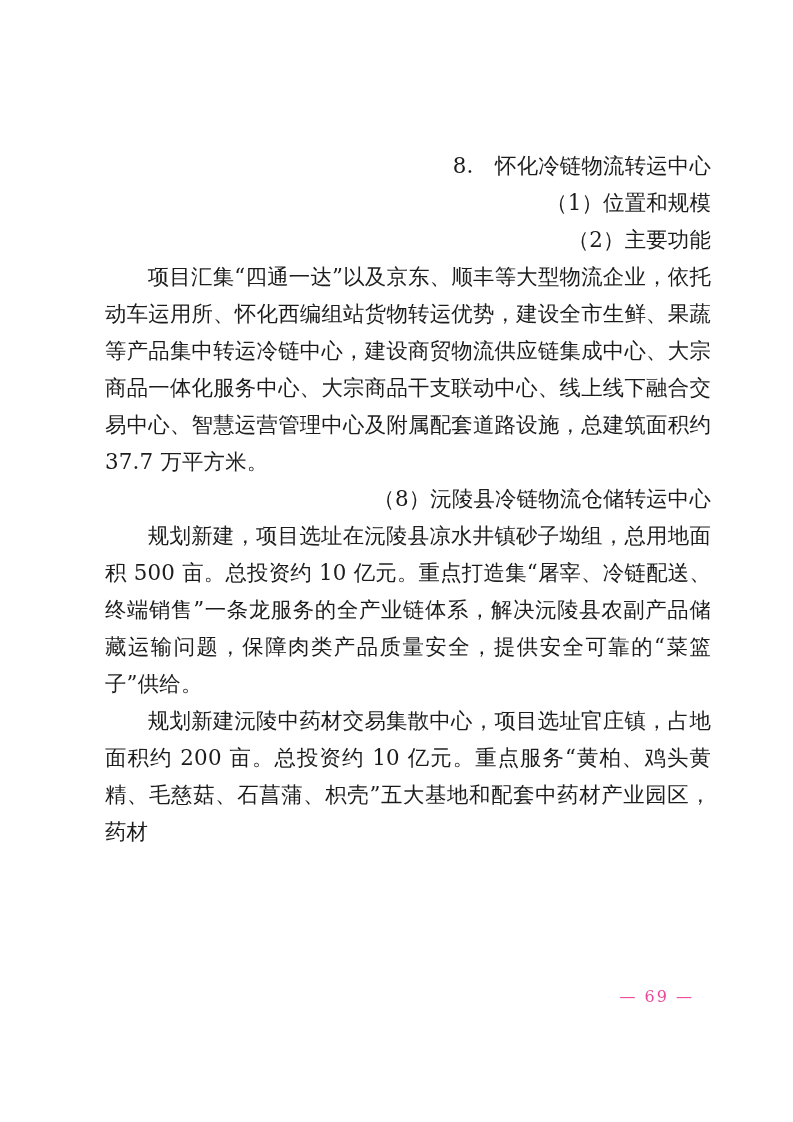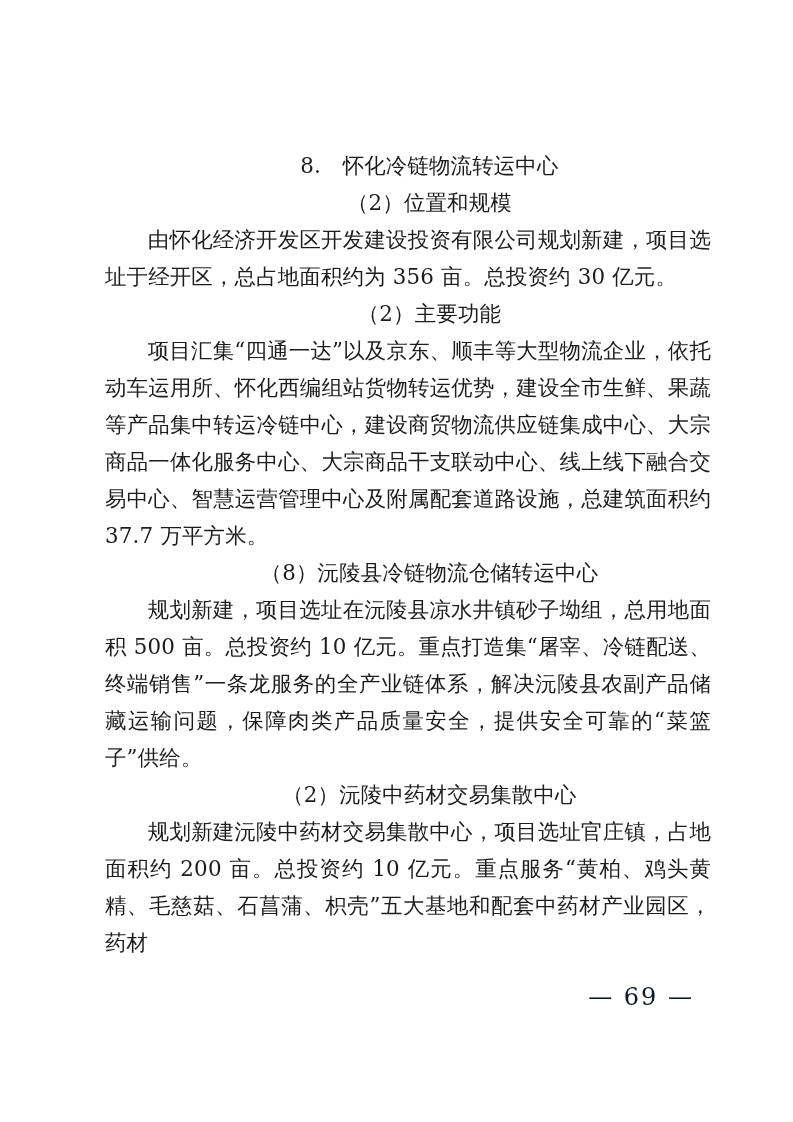--- a/index.html
+++ b/index.html
@@ -21,43 +21,41 @@
   }
   .block {
     font-size: 21.4px;
     line-height: 37px;
     text-indent: 2em;
     text-align: justify;
     text-justify: inter-character;
     letter-spacing: 0.2px;
   }
   .block.heading, .block.subheading {
-    text-align: center;
+    text-align: right;
   }
   .page-footer {
     position: absolute;
     top: 984px;
     right: 99px;
-    font-size: 24px;
+    font-size: 16px;
     line-height: 26px;
-    color: #0f172a;
+    color: #ec4899;
     letter-spacing: 2px;
   }
 </style>
 </head>
 <body>
 
 <div class="page">
   <main class="content">
       <p class="block heading">8.　怀化冷链物流转运中心</p>
-      <p class="block subheading">（2）位置和规模</p>
-      <p class="block paragraph">由怀化经济开发区开发建设投资有限公司规划新建，项目选址于经开区，总占地面积约为 356 亩。总投资约 30 亿元。</p>
+      <p class="block subheading">（1）位置和规模</p>
       <p class="block subheading">（2）主要功能</p>
       <p class="block paragraph">项目汇集“四通一达”以及京东、顺丰等大型物流企业，依托动车运用所、怀化西编组站货物转运优势，建设全市生鲜、果蔬等产品集中转运冷链中心，建设商贸物流供应链集成中心、大宗商品一体化服务中心、大宗商品干支联动中心、线上线下融合交易中心、智慧运营管理中心及附属配套道路设施，总建筑面积约 37.7 万平方米。</p>
       <p class="block subheading">（8）沅陵县冷链物流仓储转运中心</p>
       <p class="block paragraph">规划新建，项目选址在沅陵县凉水井镇砂子坳组，总用地面积 500 亩。总投资约 10 亿元。重点打造集“屠宰、冷链配送、终端销售”一条龙服务的全产业链体系，解决沅陵县农副产品储藏运输问题，保障肉类产品质量安全，提供安全可靠的“菜篮子”供给。</p>
-      <p class="block subheading">（2）沅陵中药材交易集散中心</p>
       <p class="block paragraph">规划新建沅陵中药材交易集散中心，项目选址官庄镇，占地面积约 200 亩。总投资约 10 亿元。重点服务“黄柏、鸡头黄精、毛慈菇、石菖蒲、枳壳”五大基地和配套中药材产业园区，药材</p>
     </main>
   <footer class="page-footer">
     <span>— 69 —</span>
   </footer>
 </div>
 
 </body></html>

